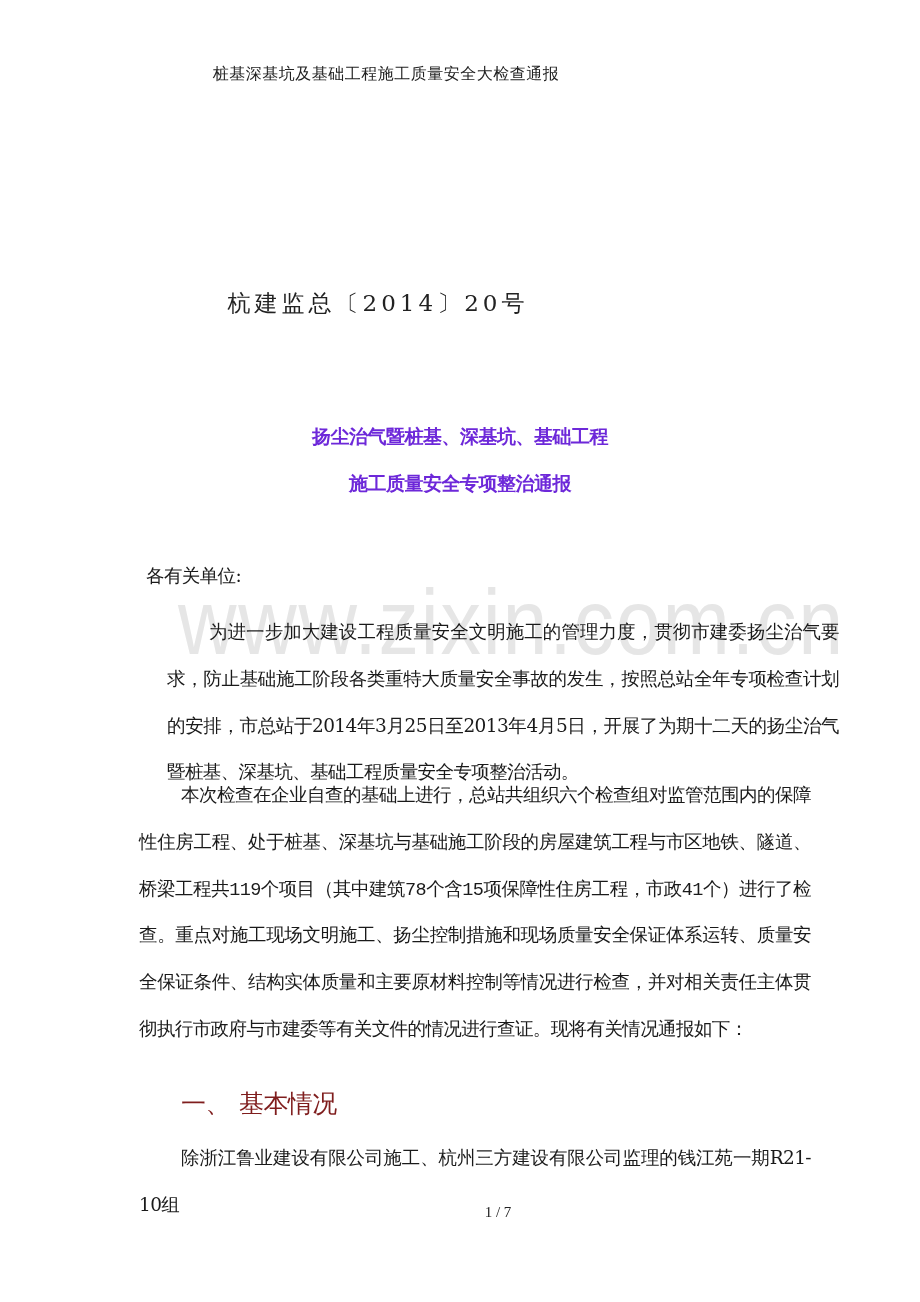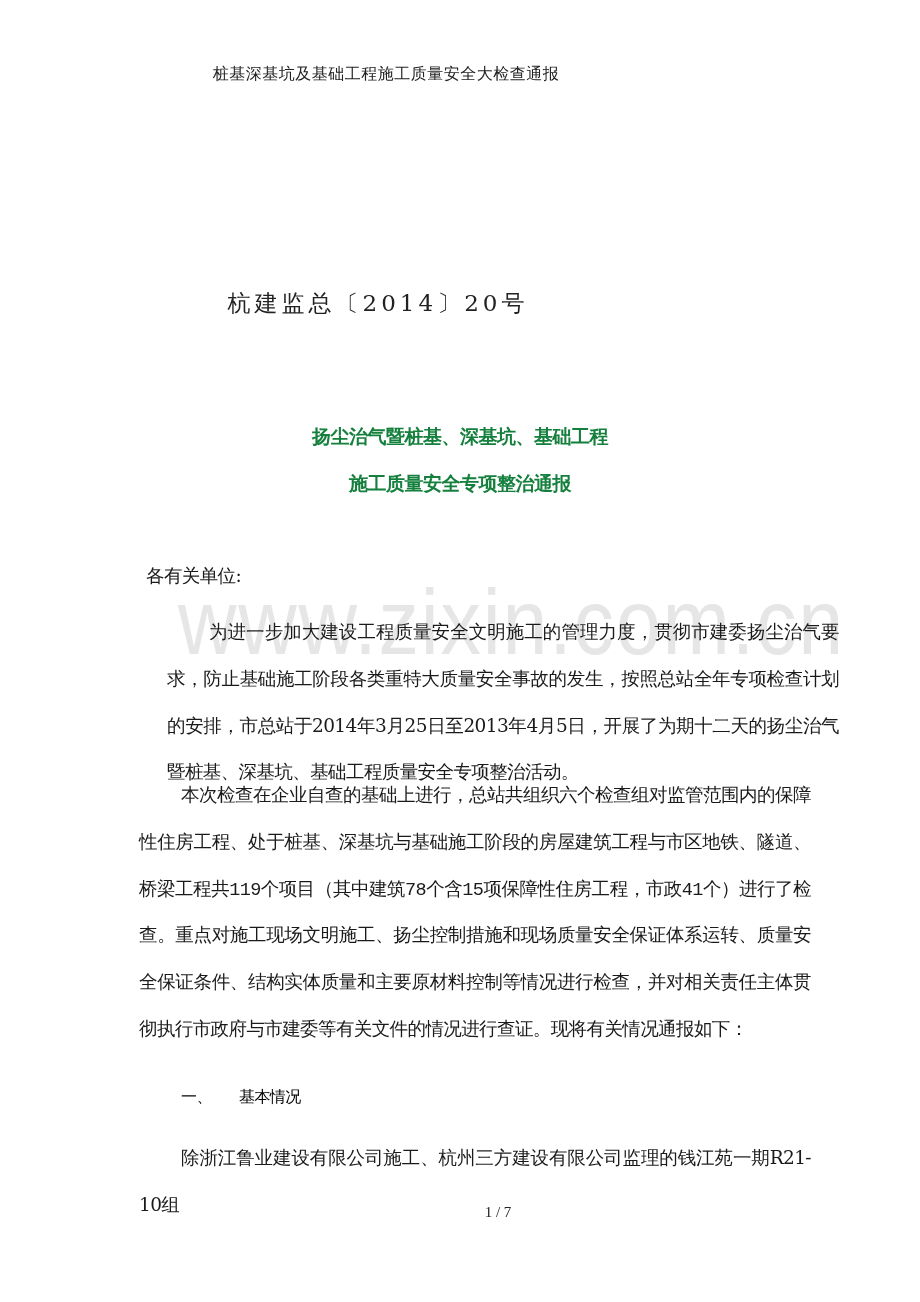--- a/index.html
+++ b/index.html
@@ -43,21 +43,21 @@
       color: #222;
     }
     .doc-title {
       position: absolute;
       left: 0;
       width: 920px;
       text-align: center;
       font-size: 19px;
       font-weight: bold;
       letter-spacing: -0.5px;
-      color: #15803d;
+      color: #6d28d9;
     }
     .doc-title.line1 { top: 424px; }
     .doc-title.line2 { top: 471px; }
     .body-text {
       position: absolute;
       left: 139px;
       width: 672px;
       font-size: 18.5px;
       letter-spacing: -0.6px;
       line-height: 46.8px;
@@ -77,23 +77,23 @@
       text-indent: 42px;
       text-align: justify;
       text-align-last: left;
     }
     .p1 { position: absolute; top: 609px; left: 139px; width: 672px; margin-left: 28px; }
     .p2 { position: absolute; top: 774px; left: 139px; width: 672px; font-family: Liberation Mono, monospace; }
     .section-heading {
       position: absolute;
       top: 1087px;
       left: 181px;
-      font-size: 16px;
+      font-size: 25px;
       letter-spacing: -0.6px;
-      color: #000000;
+      color: #7f1d1d;
     }
     .section-heading .num { display: inline-block; width: 58px; }
     .p3 { position: absolute; top: 1135px; left: 139px; width: 672px; }
     .page-footer {
       position: absolute;
       top: 1204px;
       left: 0;
       width: 920px;
       text-align: center;
       font-size: 15px;

